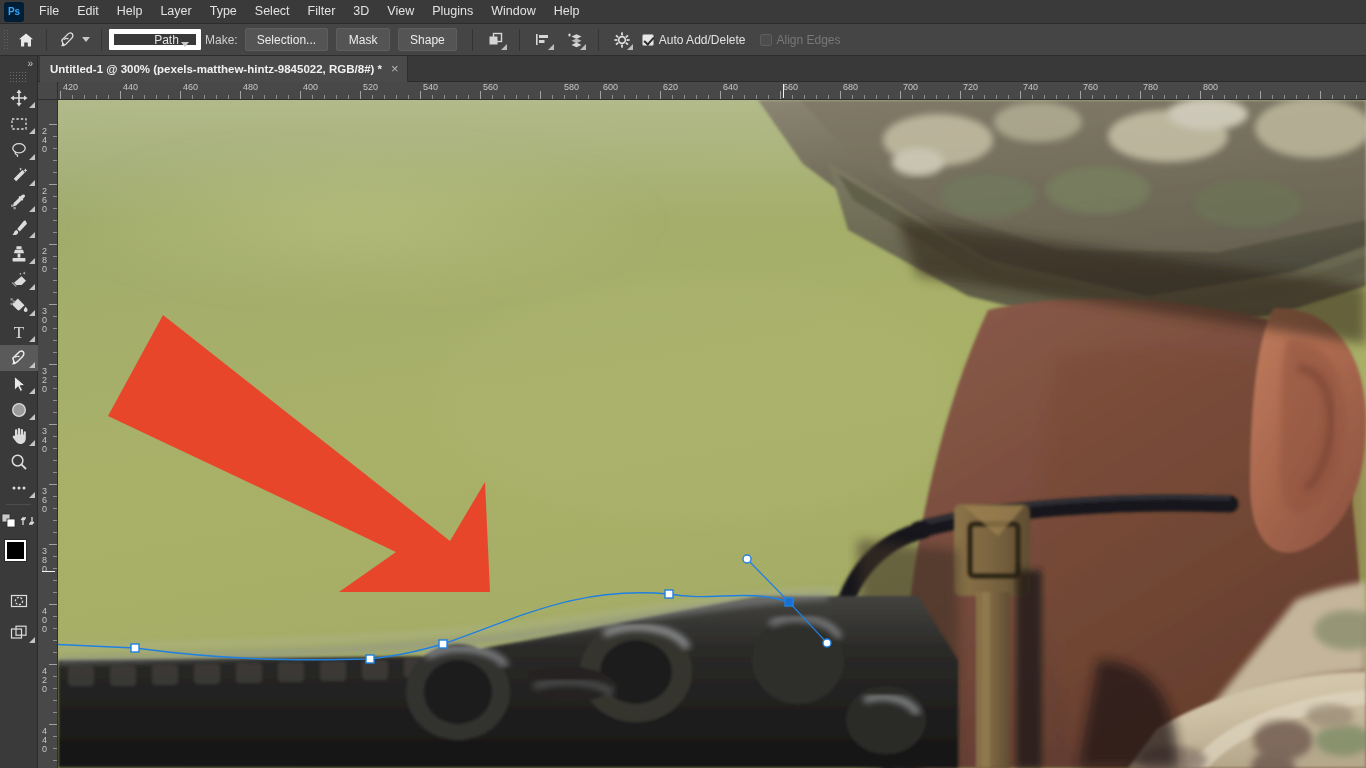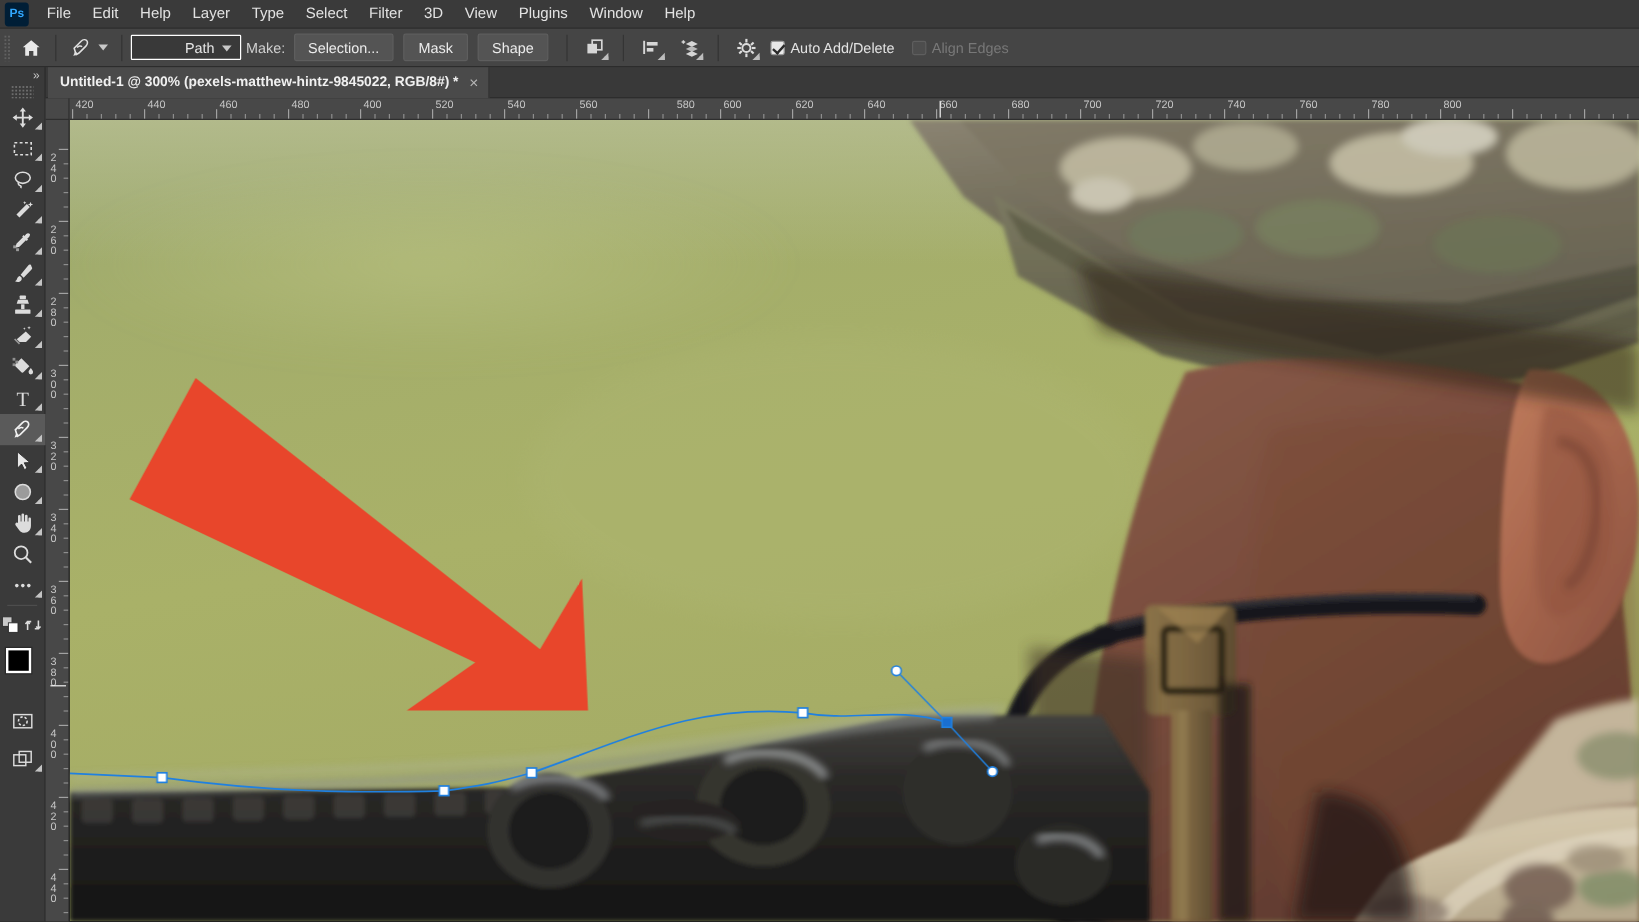--- a/index.html
+++ b/index.html
@@ -40,21 +40,21 @@
     width: 6px; height: 22px; margin-left: 3px; margin-right: 4px;
     background-image: radial-gradient(#6a6a6a 35%, transparent 36%);
     background-size: 3px 3px; opacity: .75;
   }
   .opt-sep { width: 1px; height: 22px; background: #343434; margin: 0 7px; }
   .home-icon { width: 26px; height: 26px; display:flex; align-items:center; justify-content:center; }
   .pen-preset { display: flex; align-items: center; gap: 4px; padding: 0 4px; }
   .chev { width: 0; height: 0; border-left: 4px solid transparent;
           border-right: 4px solid transparent; border-top: 5px solid #c8c8c8; }
   .select-box {
-    width: 92px; height: 21px; background: #393939; border: 1px solid #ffffff;
+    width: 92px; height: 21px; background: #393939; border: 5px solid #ffffff;
     color: #e6e6e6; font-size: 12px; display: flex; align-items: center;
     justify-content: center; position: relative; border-radius: 1px; padding-left: 23px;
   }
   .select-box .chev { position: absolute; right: 7px; top: 8px; }
   .opt-label { font-size: 12px; color: #cfcfcf; margin: 0 7px 0 4px; }
   .opt-btn {
     height: 23px; min-width: 54px; padding: 0 11px; background: #545454;
     border: 1px solid #5e5e5e; color: #ececec; font-size: 12px;
     display: flex; align-items: center; justify-content: center;
     margin-right: 8px; border-radius: 2px; cursor: default;

